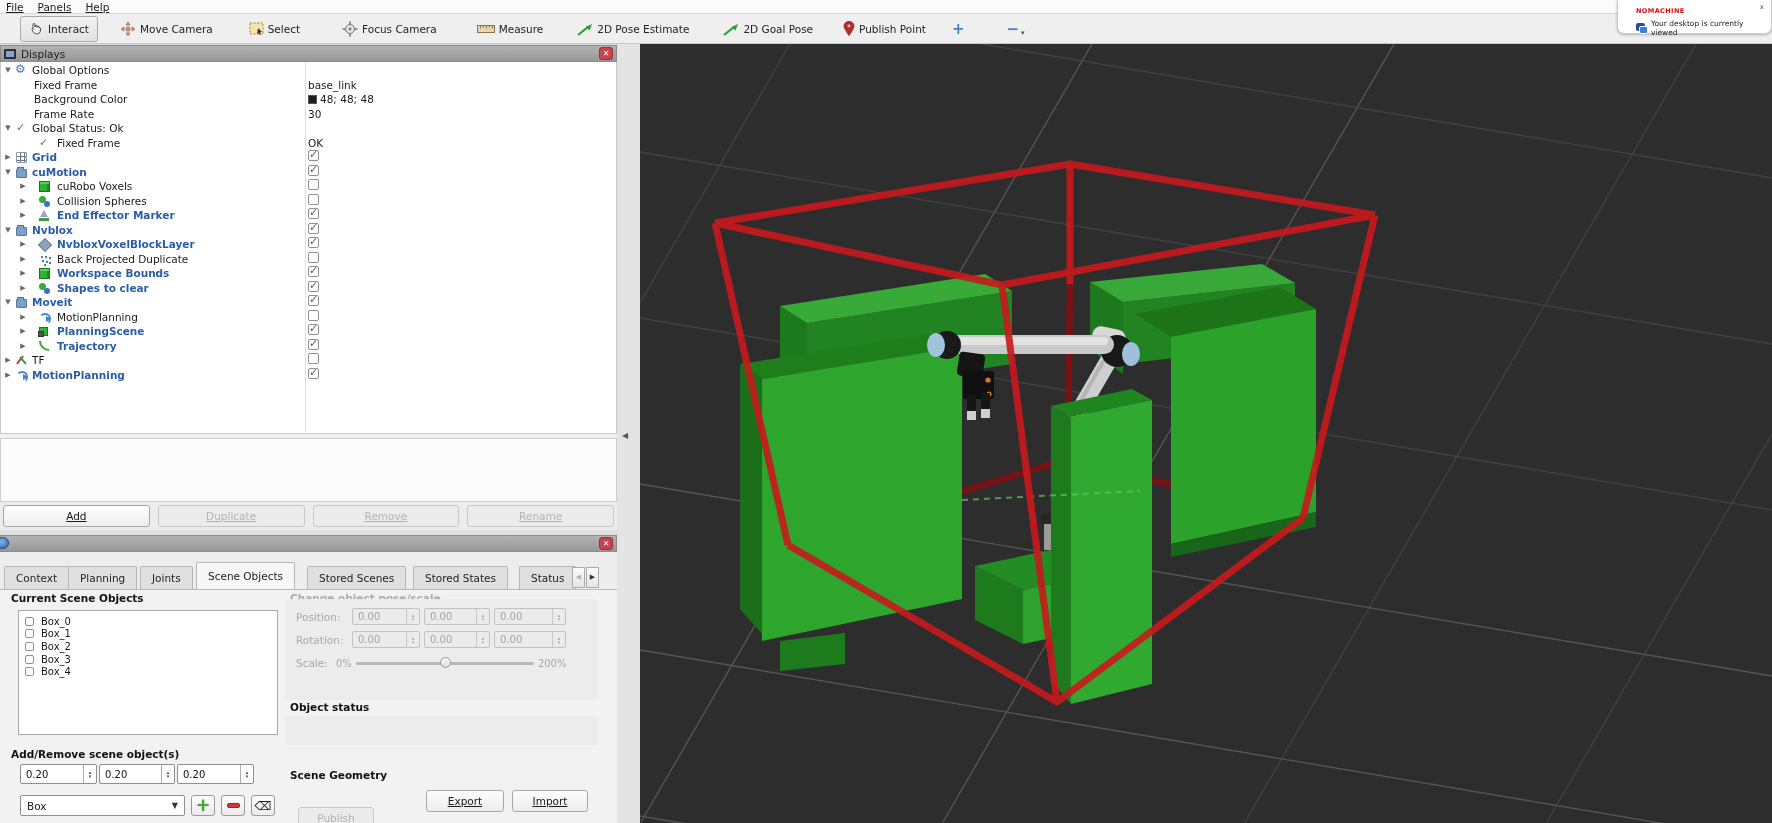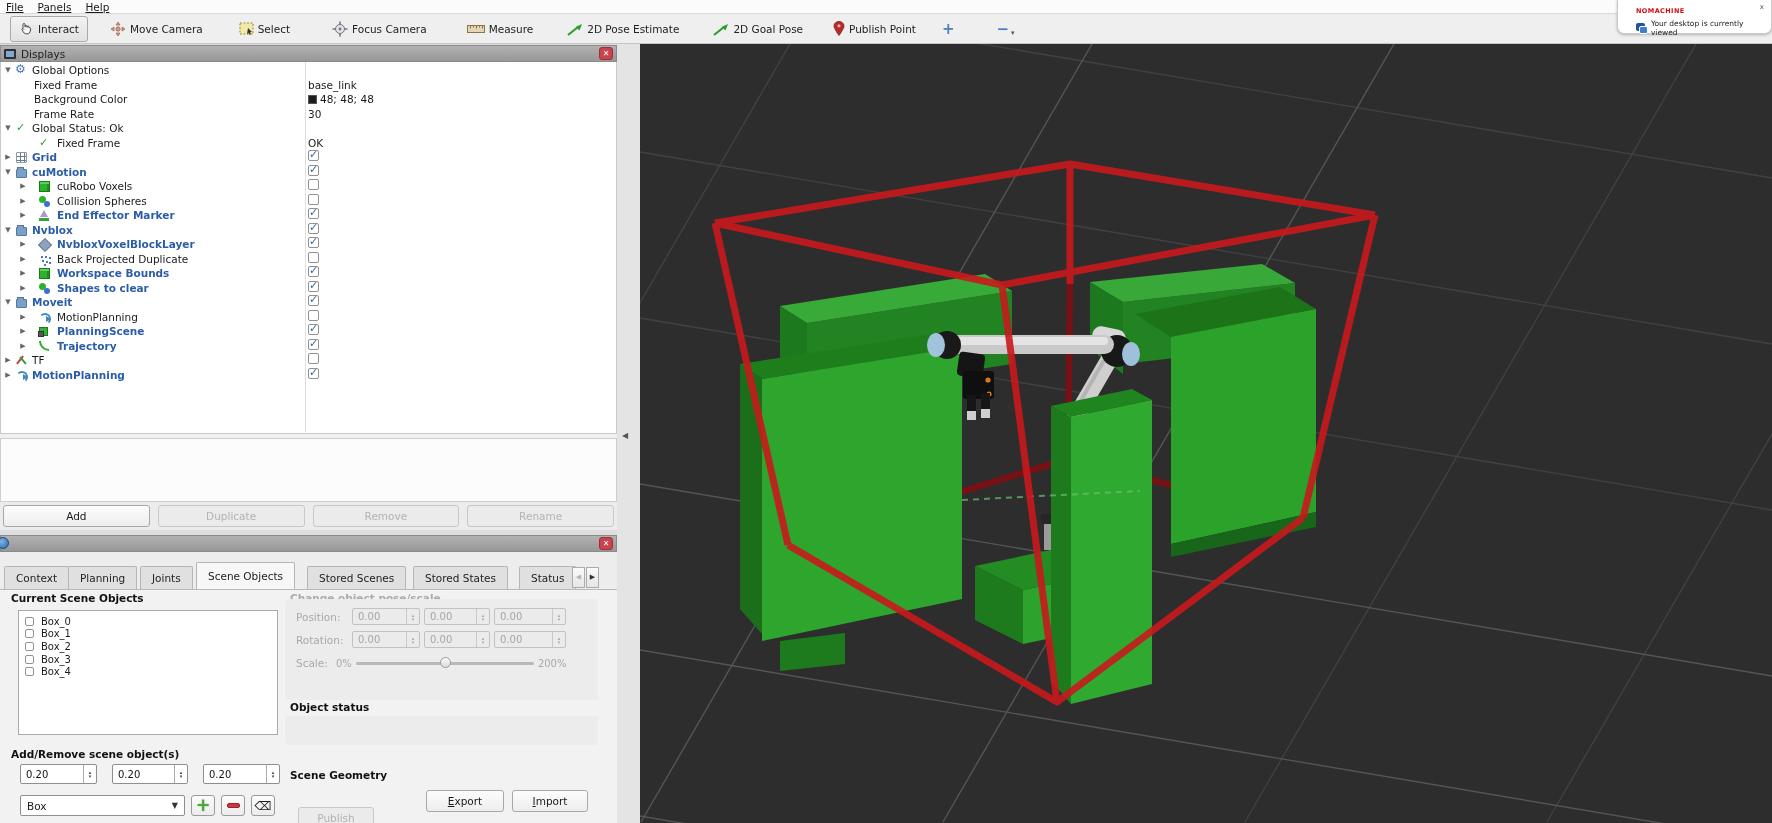--- a/index.html
+++ b/index.html
@@ -8,21 +8,21 @@
   .abs { position:absolute; }
   #app { position:relative; width:1772px; height:823px; }
 
   
   #menubar { left:0; top:0; width:1772px; height:14px; background:#fbfbfb; border-bottom:1px solid #d9d9d9;
     display:flex; align-items:center; gap:14px; padding-left:6px; font-size:10.5px; }
   #menubar .mi { text-decoration:underline; cursor:default; }
 
   
   #toolbar { left:0; top:14px; width:1772px; height:30px; background:#efefef; border-bottom:1px solid #c6c6c6;
-    display:flex; align-items:center; padding-left:10px; }
+    display:flex; align-items:center; padding-left:20px; }
   .tool { display:flex; align-items:center; gap:4px; height:26px; padding:0 8px; border-radius:3px; font-size:10.5px; color:#222; }
   .tool.pressed { background:linear-gradient(#f2f2f2,#e2e2e2); border:1px solid #a9a9a9; }
   .tool svg { display:block; }
   .tbtn-sym { color:#4a7fc1; font-weight:bold; font-size:15px; padding:0 10px; }
   .overflow-caret { color:#555; font-size:7px; margin-left:-8px; margin-top:8px; }
 
   
   #leftcol { left:0; top:44px; width:640px; height:779px; background:#dedede; }
 
   .panel-title { height:17px; background:linear-gradient(#b2b2b2,#979797); border:1px solid #8b8b8b;
@@ -44,21 +44,21 @@
   .blue { color:#2a5ca8; font-weight:bold; }
   .trow .val { position:absolute; left:307px; top:0; display:flex; align-items:center; gap:3px; }
   .swatch { width:9px; height:9px; background:#1d1d1d; border:1px solid #555; display:inline-block; }
   .cb { width:11px; height:11px; border:1px solid #919191; background:#fff; border-radius:2px; position:relative; }
   .cb.on::after { content:"✓"; position:absolute; left:0px; top:-3px; color:#3465a4; font-size:11px; font-weight:bold; }
 
   #disp-desc { position:absolute; left:0; top:393px; width:617px; height:64px; background:#fcfcfc; border:1px solid #cfcfcf; }
   #disp-btns { position:absolute; left:0; top:457px; width:617px; height:28px; background:#ececec;
     display:flex; gap:8px; padding:3px; }
   .btn { flex:1; background:linear-gradient(#fdfdfd,#ededed); border:1px solid #a8a8a8; border-radius:3px;
-    text-align:center; line-height:20px; font-size:10.5px; color:#1a1a1a; }
+    text-align:center; line-height:20px; font-size:10.5px; color:#1a1a1a;text-decoration:underline; }
   .btn.disabled { color:#b3b3b3; background:#ebebeb; border-color:#c8c8c8; }
   .mn { display:block; }
   .mn::first-letter { text-decoration:underline; }
 
   
   #vsplit { left:617px; top:0px; width:23px; height:779px; background:#e4e4e4; }
   #vsplit .handle { position:absolute; left:5px; top:387px; color:#555; font-size:8px; }
 
   
   #mpanel { left:0; top:491px; width:617px; height:288px; background:#f2f2f2; }
@@ -502,21 +502,21 @@
             <span class="slider-handle" style="left:84px"></span>
           </span>
           <span style="color:#a9a9a9; font-size:10px">200%</span>
         </div>
 
         <span class="sec-label abs" style="left:290px; top:111px">Object status</span>
         <div id="status-box"></div>
 
         <span class="sec-label abs" style="left:11px; top:158px">Add/Remove scene object(s)</span>
 
-        <div class="formrow" style="left:20px; top:174px; gap:15px">
+        <div class="formrow" style="left:20px; top:174px; gap:2px">
           <span class="spin en" style="width:77px; height:20px">
               <span class="v">0.20</span>
               <span class="arrows">▴<br>▾</span>
             </span>
           <span class="spin en" style="width:76px; height:20px">
               <span class="v">0.20</span>
               <span class="arrows">▴<br>▾</span>
             </span>
           <span class="spin en" style="width:77px; height:20px">
               <span class="v">0.20</span>

